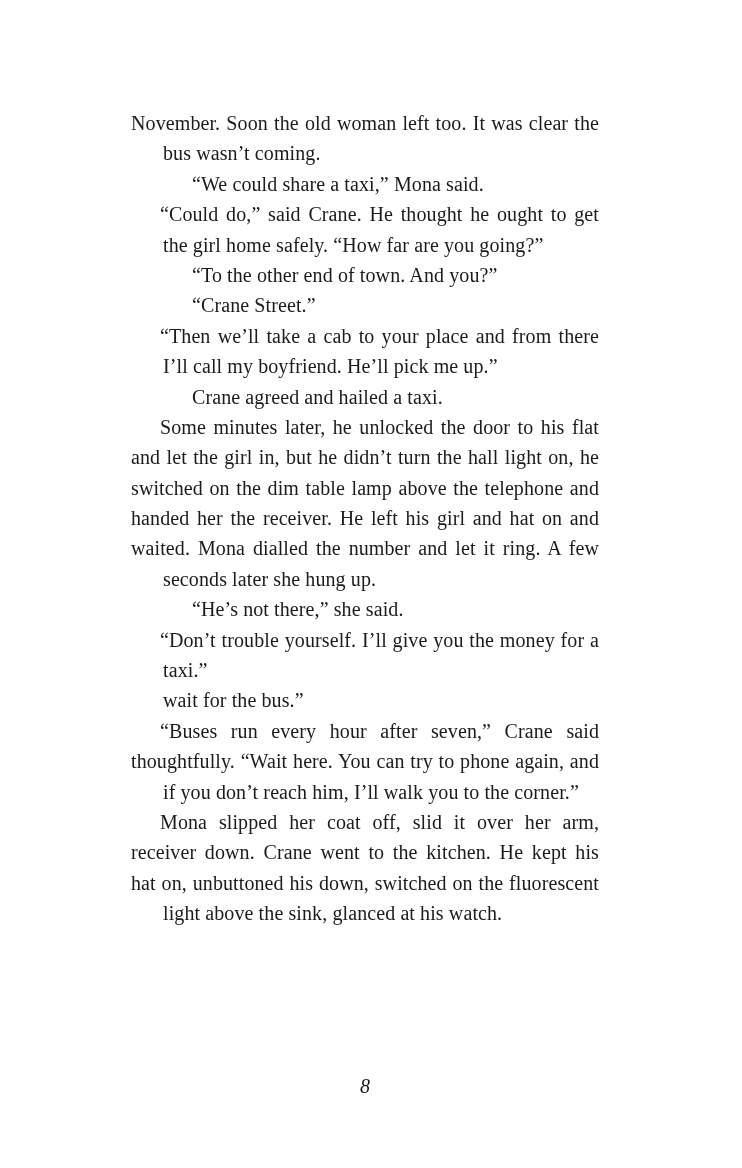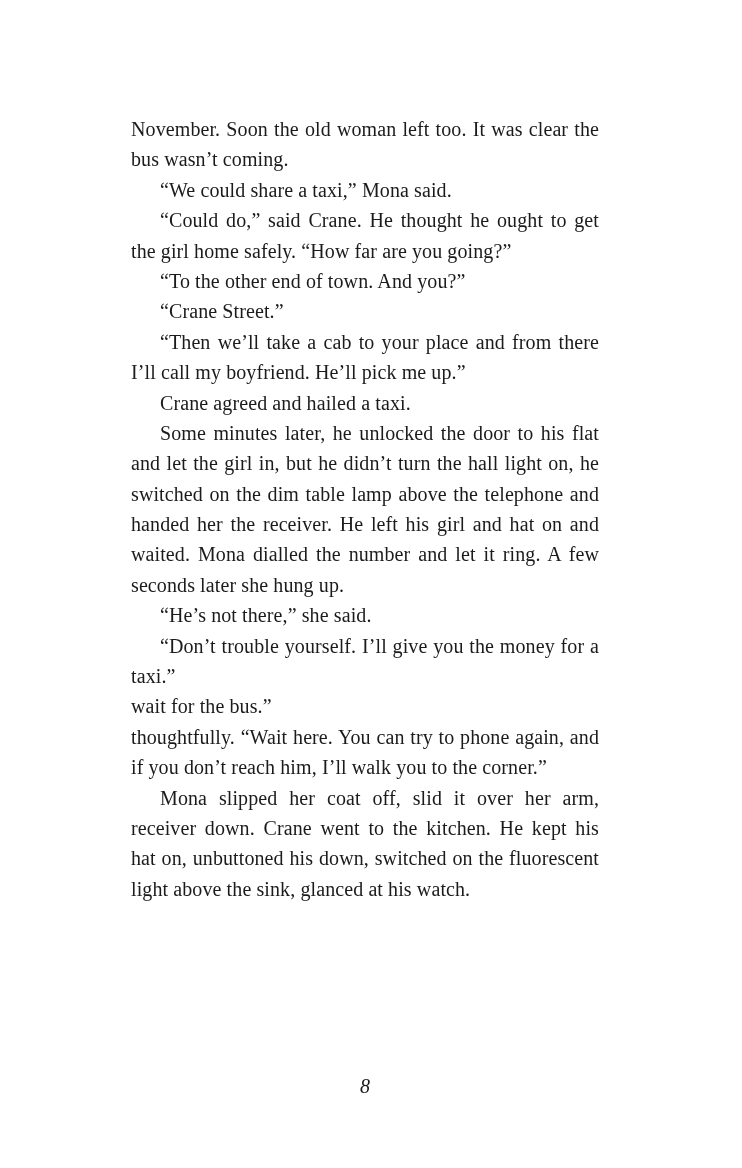--- a/index.html
+++ b/index.html
@@ -16,33 +16,34 @@
     color: #1b1b1b;
   }
   .page {
     position: absolute;
     inset: 0;
     background: #ffffff;
   }
   .text-block {
     position: absolute;
     left: 131px;
-    top: 114px;
+    top: 108px;
     width: 468px;
     font-size: 20px;
     line-height: 30.4px;
     letter-spacing: 0.1px;
   }
   .line {
     text-align: justify;
     text-align-last: justify;
     height: 30.4px;
   }
   .line.end {
     text-align-last: left;
+    margin-left: 32px;
   }
   .line.indent {
     text-indent: 29px;
   }
   .folio {
     position: absolute;
     left: 131px;
     top: 1071px;
     width: 468px;
     text-align: center;
@@ -69,20 +70,21 @@
       <div class="line indent">Some minutes later, he unlocked the door to his flat</div>
       <div class="line">and let the girl in, but he didn’t turn the hall light on, he</div>
       <div class="line">switched on the dim table lamp above the telephone and</div>
       <div class="line">handed her the receiver. He left his girl and hat on and</div>
       <div class="line">waited. Mona dialled the number and let it ring. A few</div>
       <div class="line end">seconds later she hung up.</div>
       <div class="line indent end">“He’s not there,” she said.</div>
       <div class="line indent">“Don’t trouble yourself. I’ll give you the money for a</div>
       <div class="line end">taxi.”</div>
       <div class="line end">wait for the bus.”</div>
+      <div class="line indent">“Buses run every hour after seven,” Crane said</div>
       <div class="line">thoughtfully. “Wait here. You can try to phone again, and</div>
       <div class="line end">if you don’t reach him, I’ll walk you to the corner.”</div>
       <div class="line indent">Mona slipped her coat off, slid it over her arm,</div>
       <div class="line">receiver down. Crane went to the kitchen. He kept his</div>
       <div class="line">hat on, unbuttoned his down, switched on the fluorescent</div>
       <div class="line end">light above the sink, glanced at his watch.</div>
     </div>
   <div class="folio">8</div>
 </div>
 

